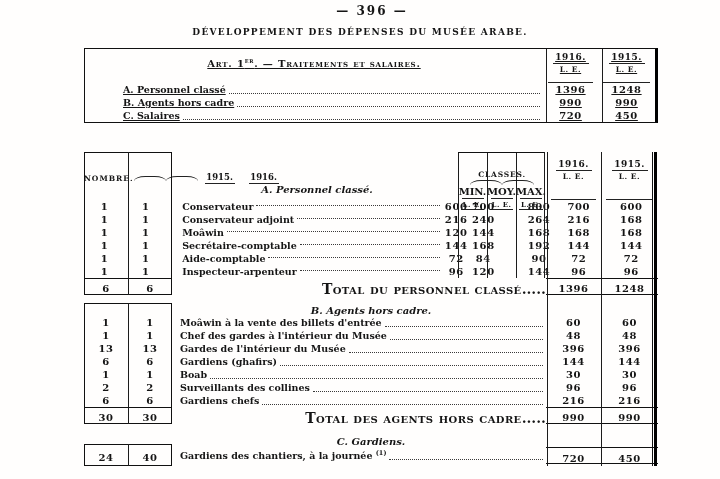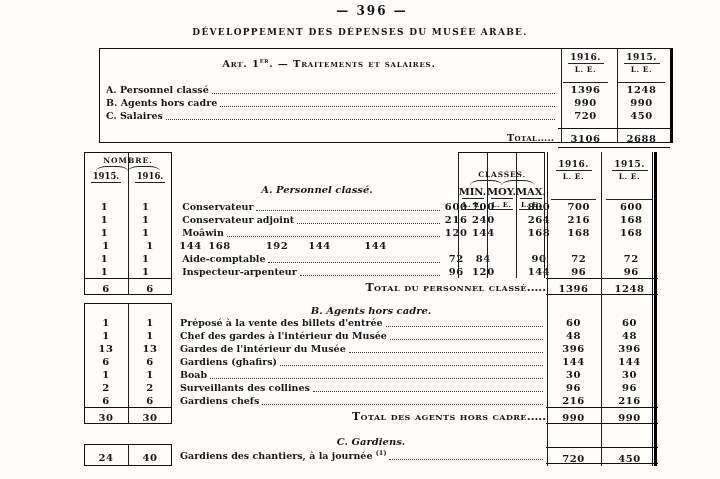--- a/index.html
+++ b/index.html
@@ -16,71 +16,71 @@
   .sp{width:4px;}
   .cy16{width:55px;text-align:center;}
   .cy15{width:57px;text-align:center;}
   .num{font-size:10px;font-weight:700;letter-spacing:0.6px;line-height:13px;}
   .lbl{font-size:9.5px;font-weight:700;white-space:nowrap;line-height:13px;}
   .lead{flex:1;border-bottom:1.7px dotted #3a3a3a;margin:0 3px 2px 3px;min-width:8px;}
   .sc{font-variant:small-caps;letter-spacing:0.4px;}
   .vr{position:absolute;top:0;bottom:0;width:0;border-left:1px solid #1c1c1c;}
 
   
-  .t1{position:absolute;left:99px;top:48px;width:574px;height:95px;
-      border:1.5px solid #111;border-right:3px solid #000;box-sizing:border-box;}
+  .t1{position:absolute;left:84px;top:48px;width:574px;height:75px;
+      border:1.5px solid #111;border-right:3px solid #000;box-sizing:border-box;text-decoration:underline;}
   .t1 .inner{position:relative;width:100%;height:100%;}
   .t1h{height:34px;align-items:stretch;}
   .th-art{flex:1;text-align:center;font-variant:small-caps;font-weight:700;
           font-size:10px;letter-spacing:0.8px;padding-top:8px;}
   .th-art sup{font-size:6.5px;}
   .yh{display:flex;flex-direction:column;align-items:center;padding-top:3px;box-sizing:border-box;}
   .ylab{font-size:9px;font-weight:700;letter-spacing:0.5px;}
   .yh .hr1{width:36px;margin:1px 0 1px;border-top:1px solid #222;}
   .le{font-size:7.5px;font-weight:700;letter-spacing:0.5px;}
   .hrb{margin-top:auto;width:82%;border-top:1px solid #222;}
   .t1r{height:13px;}
-  .t1r .cd{flex:1;display:flex;align-items:flex-end;padding-left:6px;}
+  .t1r .cd{flex:1;display:flex;align-items:flex-end;padding-left:6px;margin-left:32px;}
   .t1total{height:20px;align-items:stretch;margin-top:6px;}
   .t1total .cd{flex:1;text-align:right;font-size:9.5px;font-weight:700;padding-right:4px;padding-top:4px;}
   .tv{border-top:1.2px solid #111;border-bottom:1.2px solid #111;padding-top:3px;box-sizing:border-box;}
 
   
   .t2{position:absolute;left:84px;top:152px;width:574px;height:314px;}
   .box{position:absolute;border:1.5px solid #111;box-sizing:border-box;}
   .vthin{position:absolute;width:0;border-left:1px solid #1c1c1c;}
   .vheavy{position:absolute;left:568px;top:0;height:314px;width:5px;
           border-left:1.1px solid #111;border-right:3px solid #000;box-sizing:border-box;}
   .t2h{height:48px;align-items:stretch;}
-  .nomh{width:88px;display:flex;flex-direction:column;align-items:center;padding-top:4px;box-sizing:border-box;}
+  .nomh{width:88px;display:flex;flex-direction:row;align-items:center;padding-top:4px;box-sizing:border-box;}
   .nomh .tt{font-size:7.5px;font-weight:700;letter-spacing:1px;}
   .brace{display:flex;justify-content:center;height:4px;margin:1px 0 1px;}
   .brace i{width:32px;height:4px;border-top:1.1px solid #222;
            border-radius:60% 60% 0 0/170% 170% 0 0;}
   .nyears{display:flex;width:88px;}
   .nyears>div{width:44px;text-align:center;font-size:8.5px;font-weight:700;}
   .nyears .u{width:30px;margin:1px auto 0;border-top:1px solid #222;}
   .cdh{flex:1;display:flex;flex-direction:column;justify-content:flex-end;align-items:center;}
   .sechead{font-style:italic;font-weight:700;font-size:10px;margin-bottom:5px;white-space:nowrap;}
   .clsh{width:88px;display:flex;flex-direction:column;padding-top:18px;box-sizing:border-box;}
   .clsh .tt{text-align:center;font-size:7.5px;font-weight:700;letter-spacing:0.8px;}
   .subcols{display:flex;flex:1;}
   .subc{display:flex;flex-direction:column;align-items:center;padding-top:1px;box-sizing:border-box;}
   .subc .sl{font-size:10px;font-weight:700;}
   .subc .u{width:22px;border-top:1px solid #222;margin:1px 0;}
   .subc .le{font-size:7px;}
   .w29{width:29px;}.w30{width:30px;}
   .cmin,.cmoy{width:29px;text-align:center;}
   .cmax{width:30px;text-align:center;margin-left:28px;}
   .ar,.br{height:13px;}
-  .cda{width:282px;display:flex;align-items:flex-end;padding-left:4px;box-sizing:border-box;margin-left:8px;}
+  .cda{width:282px;display:flex;align-items:center;padding-left:4px;box-sizing:border-box;margin-left:8px;}
   .cdb{flex:1;display:flex;align-items:flex-end;padding-left:4px;box-sizing:border-box;}
   .trow{height:17px;align-items:stretch;}
   .trow .cn{padding-top:3px;border-top:1.2px solid #111;}
-  .trow .tlab{flex:1;text-align:right;font-size:11px;font-weight:700;padding-top:3px;white-space:nowrap;}
+  .trow .tlab{flex:1;text-align:right;font-size:14px;font-weight:700;padding-top:3px;white-space:nowrap;}
   .trow .cy16,.trow .cy15{padding-top:3px;box-sizing:border-box;}
   .gap8{height:8px;}.gap10{height:10px;}
   .headrow{height:13px;justify-content:center;}
   .headrow .sechead{margin-bottom:0;}
   .crow{height:17px;align-items:stretch;}
   .crow .cn{padding-top:4px;}
   .crow .cy16,.crow .cy15{padding-top:4px;box-sizing:border-box;}
   .crow .cdb{align-items:flex-end;padding-bottom:2px;}
   sup{font-size:6.5px;font-weight:700;}
 </style>
@@ -136,25 +136,20 @@
           <div class="row t1r">
           <div class="cd">
             <span class="lbl">C. Salaires</span>
             <span class="lead"></span>
           </div>
           <div class="cy16 num">720</div>
           <div class="cy15 num">450</div>
         </div>
         </div>
 
-      <div class="row t1total">
-        <div class="cd"><span class="sc">Total</span><span>.....</span></div>
-        <div class="cy16 num tv">3106</div>
-        <div class="cy15 num tv">2688</div>
-      </div>
     </div>
   </div>
 
   <div class="t2">
 
     <div class="box" style="left:0;top:0;width:88px;height:143px"></div>
     <div class="box" style="left:0;top:151px;width:88px;height:121px"></div>
     <div class="box" style="left:0;top:292px;width:88px;height:22px"></div>
     <div class="vthin" style="left:44px;top:0;height:143px"></div>
     <div class="vthin" style="left:44px;top:151px;height:121px"></div>
@@ -270,20 +265,24 @@
         <div class="cmin num">120</div>
         <div class="cmoy num">144</div>
         <div class="cmax num">168</div>
         <div class="cy16 num">168</div>
         <div class="cy15 num">168</div>
       </div>
         <div class="row ar">
         <div class="cn num">1</div>
         <div class="cn num">1</div>
         <div class="sp"></div>
+        <div class="cda">
+          <span class="lbl">Secrétaire-comptable</span>
+          <span class="lead"></span>
+        </div>
         <div class="cmin num">144</div>
         <div class="cmoy num">168</div>
         <div class="cmax num">192</div>
         <div class="cy16 num">144</div>
         <div class="cy15 num">144</div>
       </div>
         <div class="row ar">
         <div class="cn num">1</div>
         <div class="cn num">1</div>
         <div class="sp"></div>
@@ -328,21 +327,21 @@
       <div class="sechead">B. Agents hors cadre.</div>
     </div>
 
     <div>
 
     <div class="row br">
         <div class="cn num">1</div>
         <div class="cn num">1</div>
         <div class="sp"></div>
         <div class="cdb">
-          <span class="lbl">Préposé à la vente des billets d'entrée</span>
+          <span class="lbl">Moâwin à la vente des billets d'entrée</span>
           <span class="lead"></span>
         </div>
         <div class="cy16 num">60</div>
         <div class="cy15 num">60</div>
       </div>
         <div class="row br">
         <div class="cn num">1</div>
         <div class="cn num">1</div>
         <div class="sp"></div>
         <div class="cdb">

